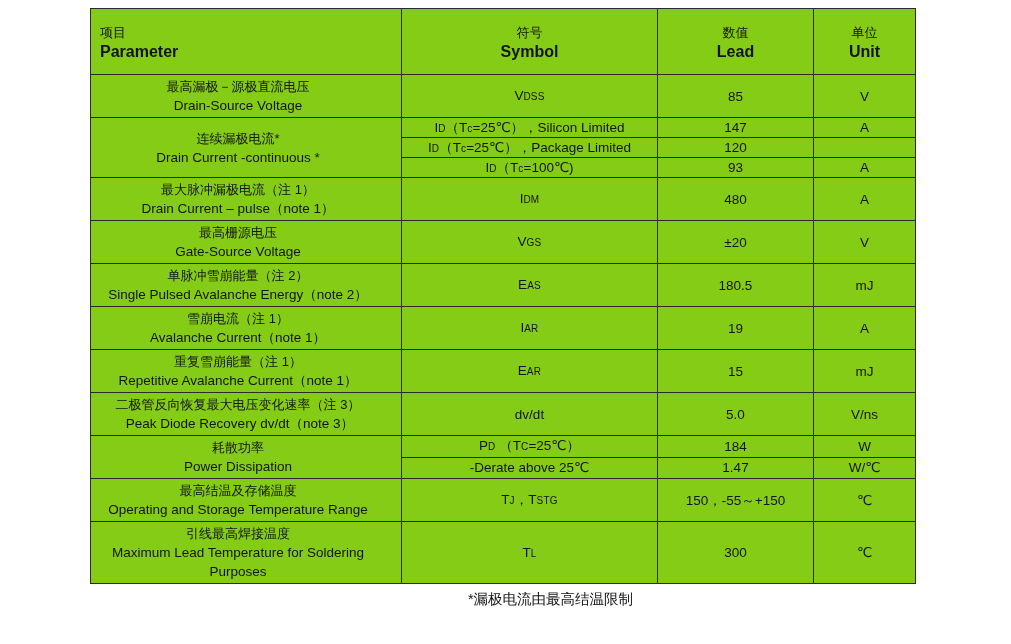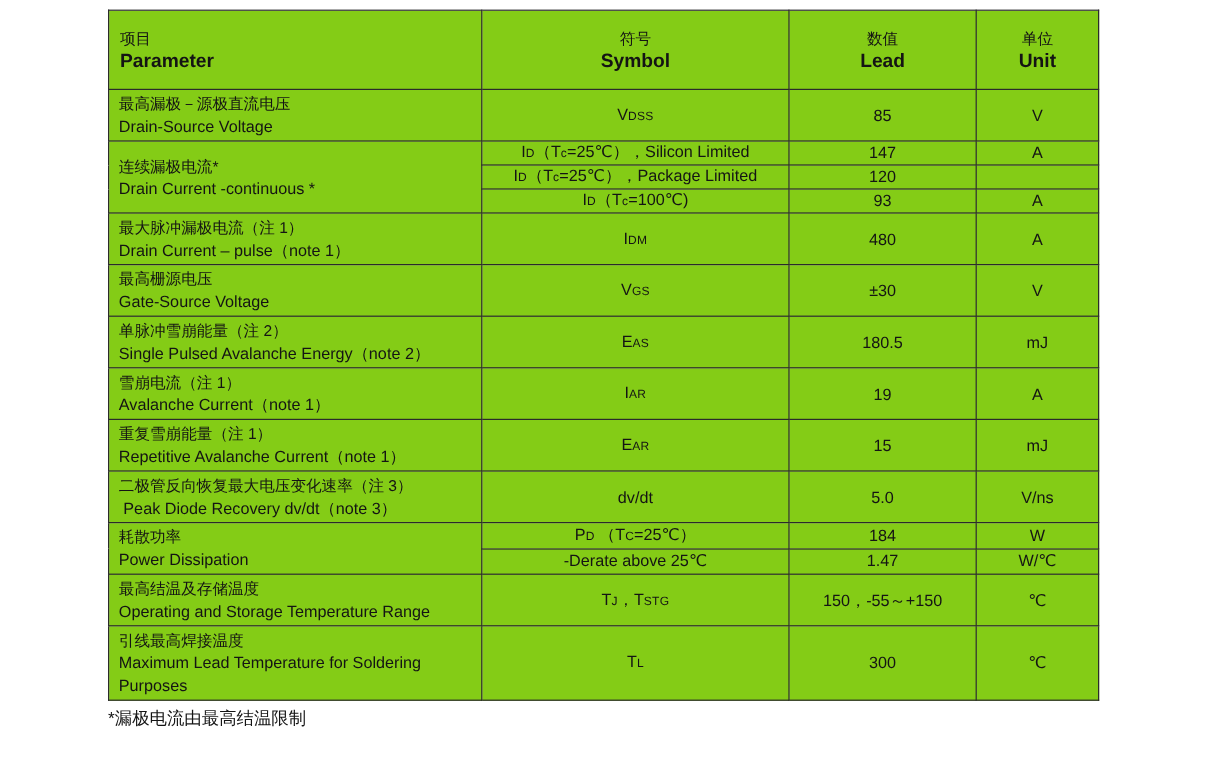--- a/index.html
+++ b/index.html
@@ -27,31 +27,31 @@
   table.ratings th,table.ratings td{
     border:1px solid #2b2b2b;
     vertical-align:middle;
     background:#84cc16;
   }
   thead th{height:61px;font-weight:normal;text-align:center;padding:2px 4px;}
   thead th.param{text-align:left;padding-left:9px;}
   .th-zh{display:block;font-size:13px;line-height:19px;}
   .th-en{display:block;font-size:16px;line-height:19px;font-weight:bold;}
   td.param{
-    text-align:left;padding:2px 24px 2px 8px;
+    text-align:center;padding:2px 24px 2px 8px;
   }
   td.param .zh{font-size:13px;line-height:19px;}
   td.param .en{font-size:13.5px;line-height:19px;white-space:pre-wrap;}
   td.sym,td.val,td.unit{
     text-align:center;font-size:13.5px;padding:0 4px;line-height:17px;
   }
   tr.single{height:38px;}
   tr.sub{height:20px;}
   .sb{font-size:10px;letter-spacing:0.2px;}
-  .footnotes{margin-top:5px;}
+  .footnotes{margin-top:5px;text-align:center;}
   .footnotes p{margin:0 0 8px 0;font-size:14.5px;line-height:20px;}
 </style>
 </head>
 <body>
 
 <div class="page">
 
 
   <table class="ratings">
     <colgroup>
@@ -117,21 +117,21 @@
           <td class="sym">I<span class="sb">DM</span></td>
           <td class="val">480</td>
           <td class="unit">A</td>
         </tr>
         <tr class="single">
           <td class="param" rowspan="1">
             <div class="zh">最高栅源电压</div>
             <div class="en">Gate-Source Voltage</div>
           </td>
           <td class="sym">V<span class="sb">GS</span></td>
-          <td class="val">±30</td>
+          <td class="val">±20</td>
           <td class="unit">V</td>
         </tr>
         <tr class="single">
           <td class="param" rowspan="1">
             <div class="zh">单脉冲雪崩能量（注 2）</div>
             <div class="en">Single Pulsed Avalanche Energy（note 2）</div>
           </td>
           <td class="sym">E<span class="sb">AS</span></td>
           <td class="val">180.5</td>
           <td class="unit">mJ</td>

